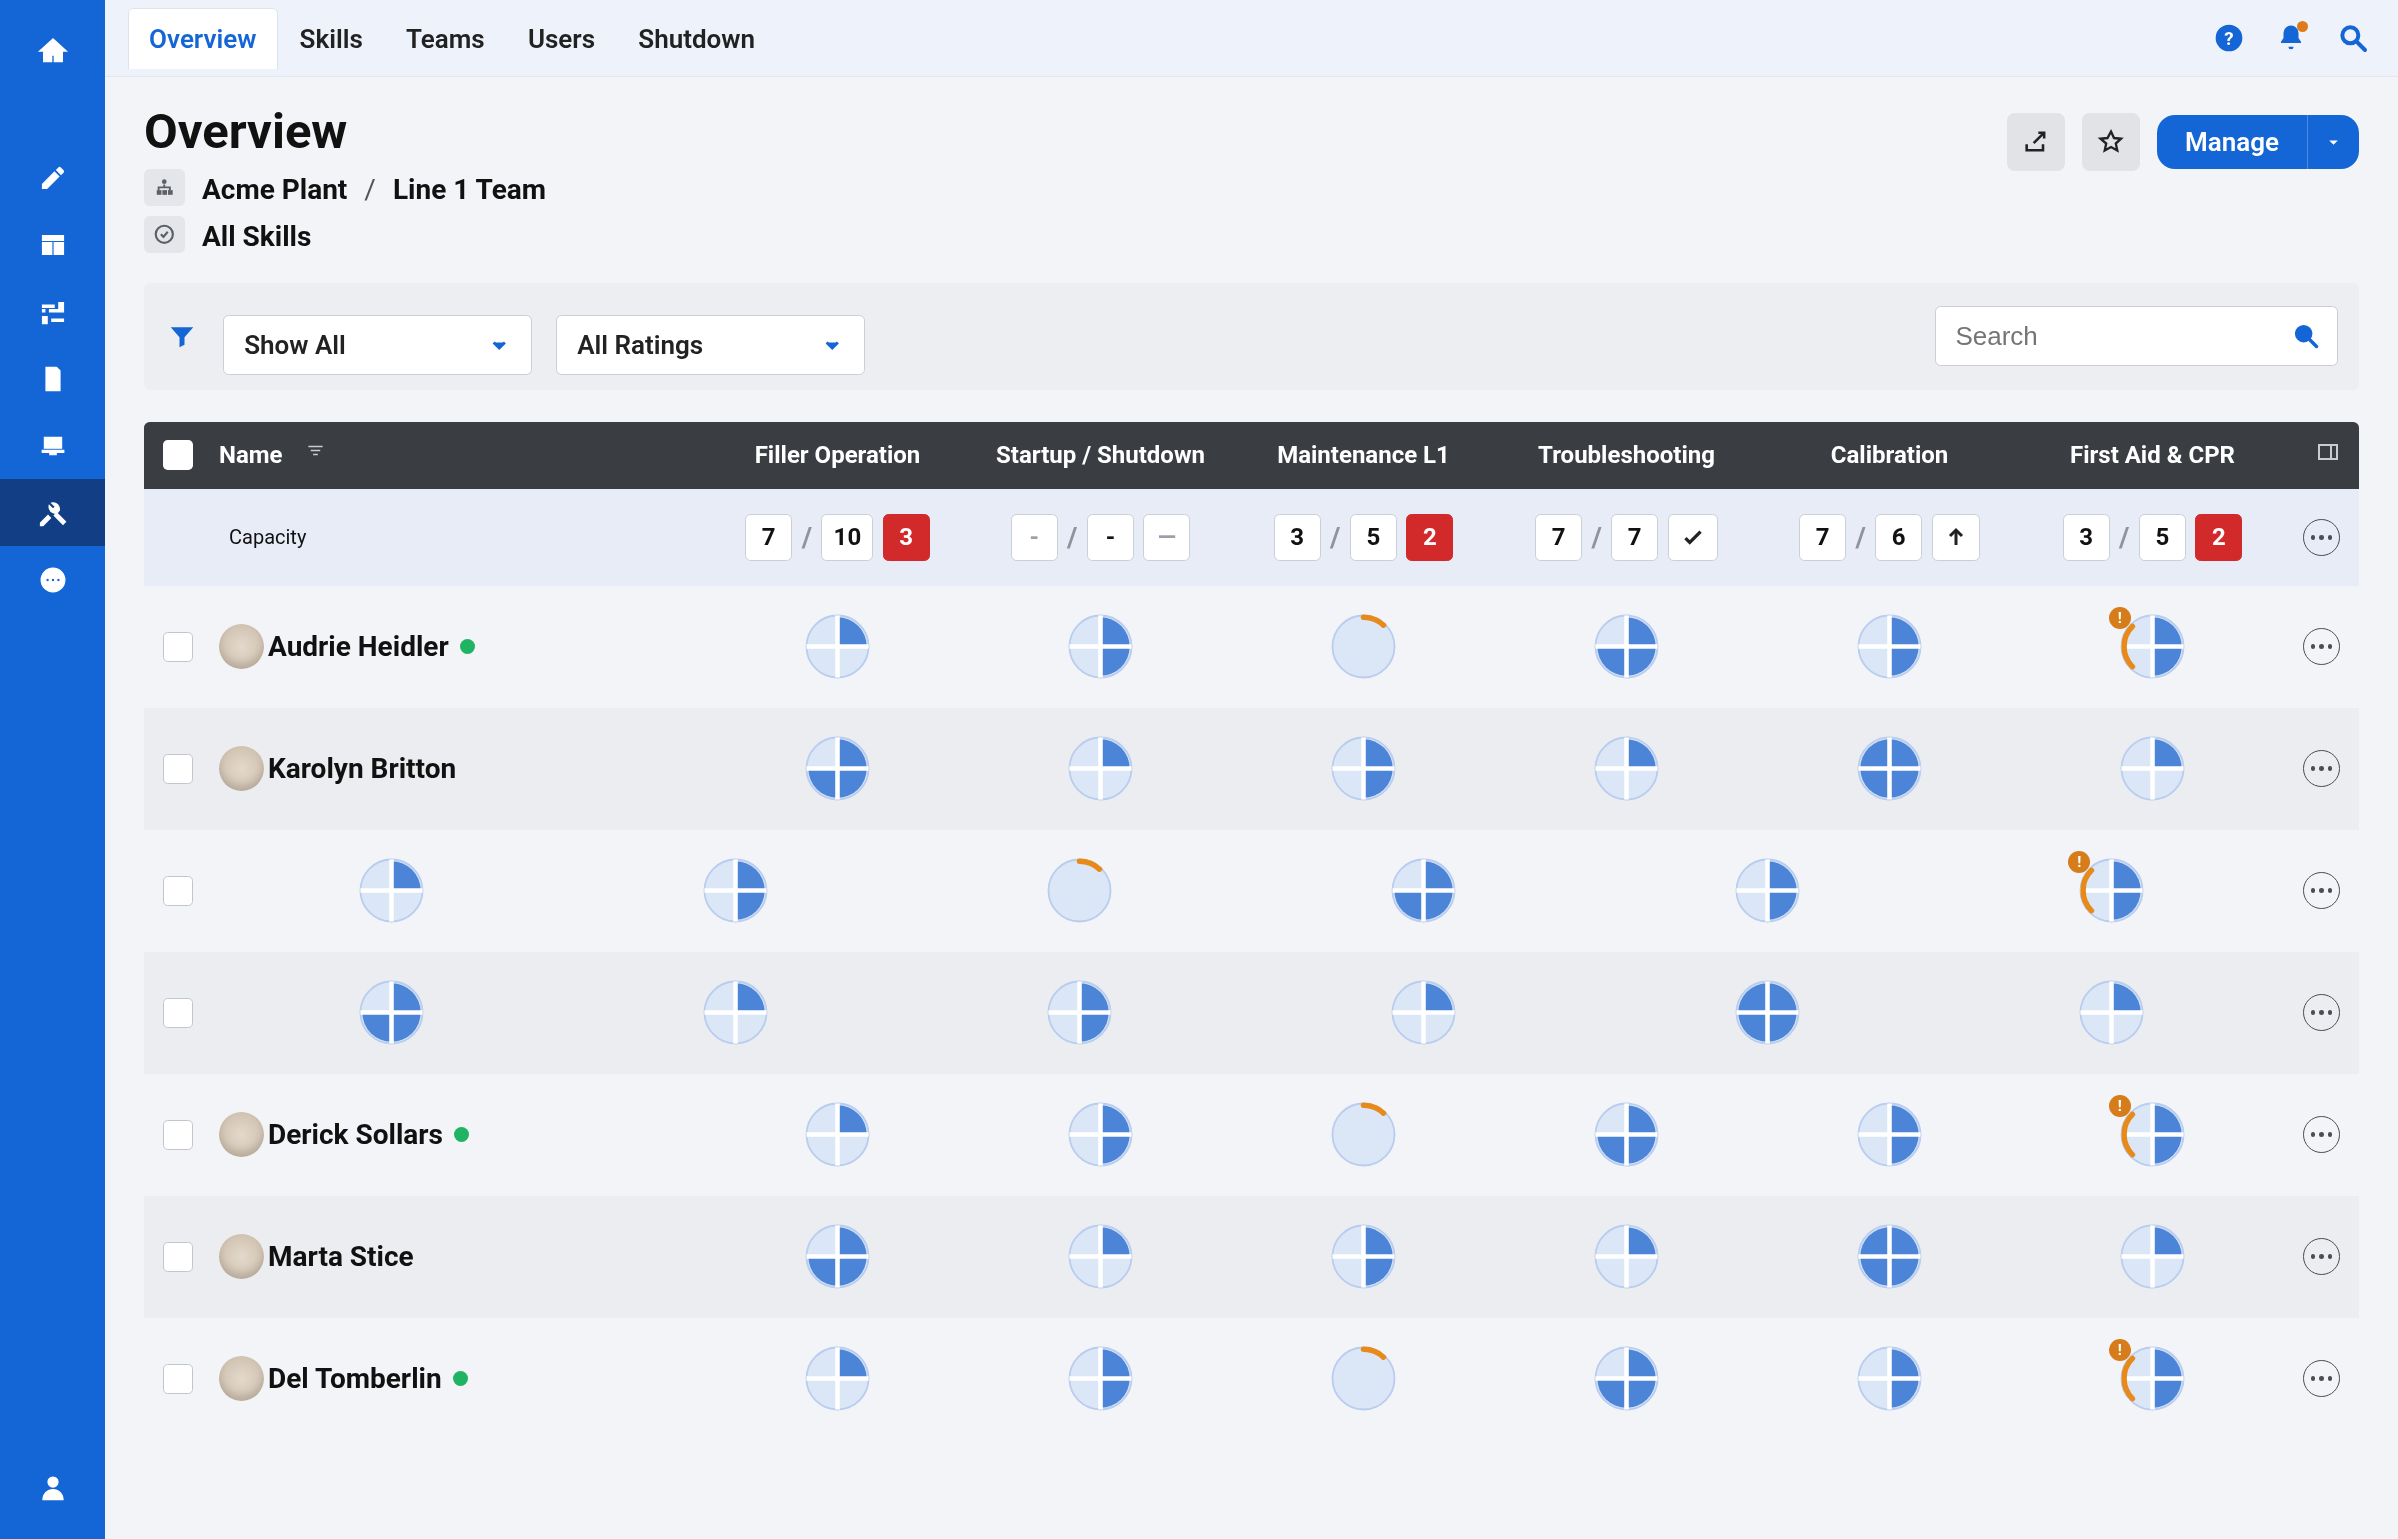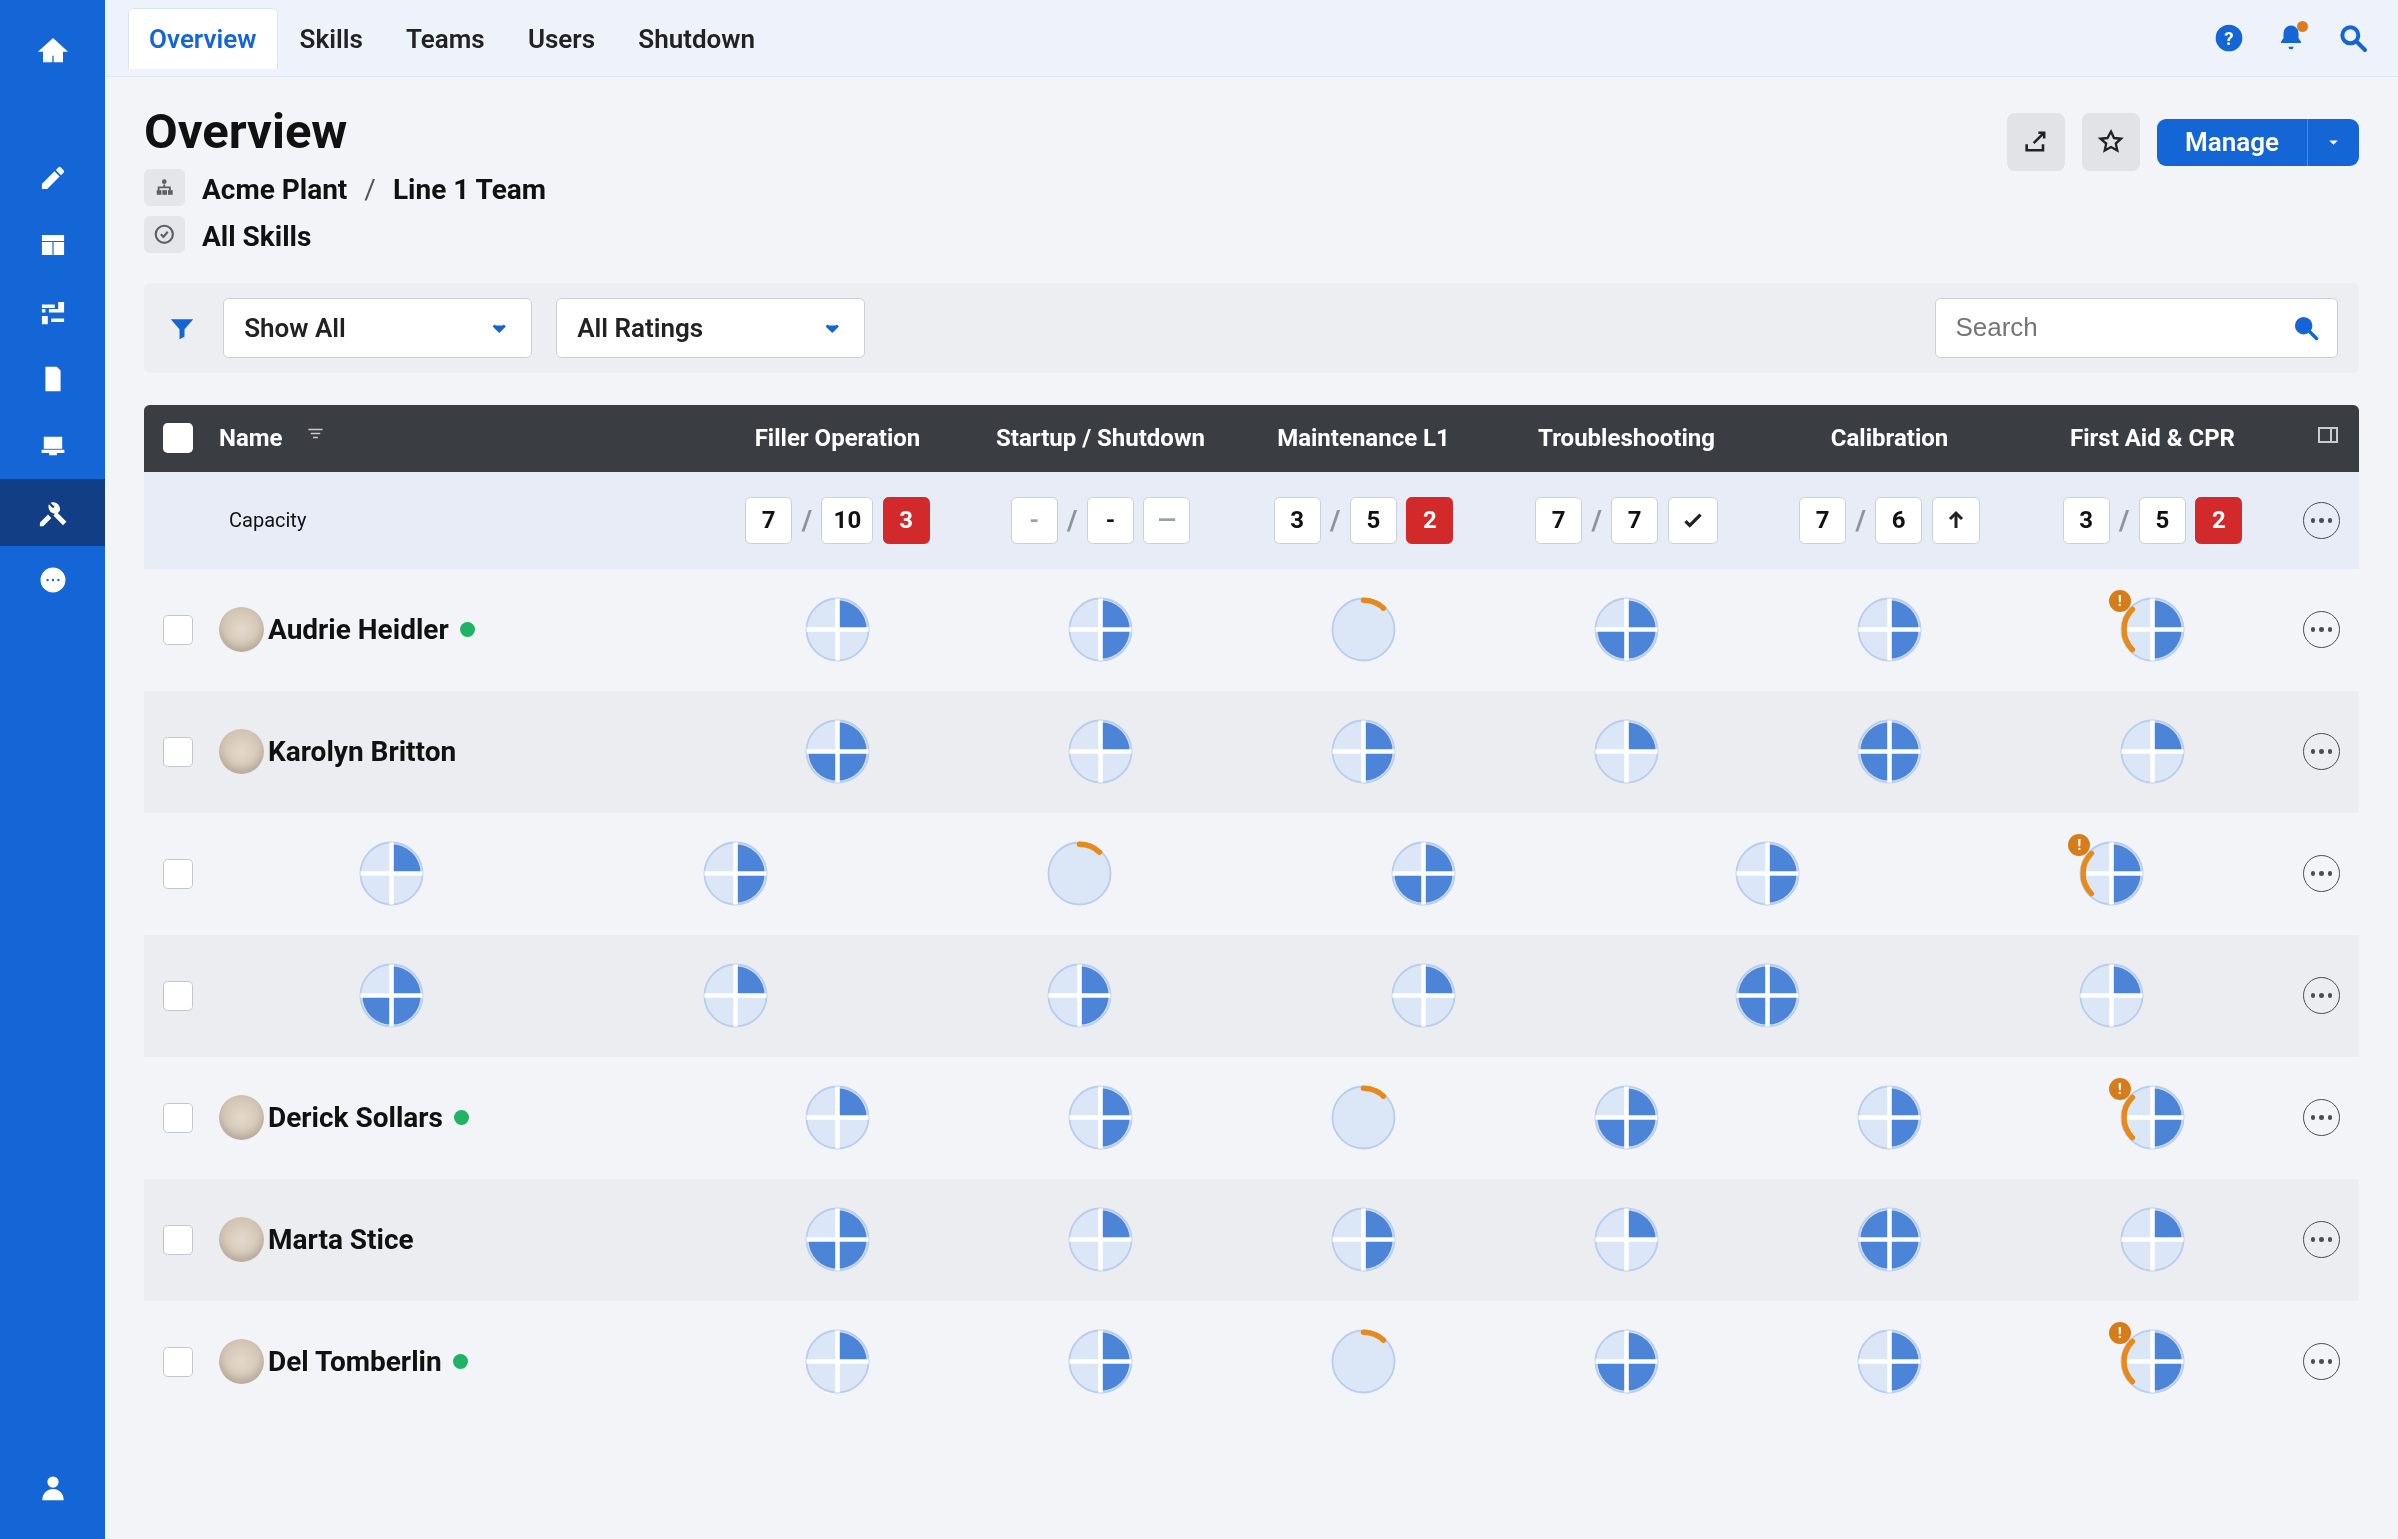--- a/index.html
+++ b/index.html
@@ -56,34 +56,34 @@
     padding:26px 39px 0 39px;
   }
   .page-title{font-size:49px;font-weight:700;margin:0 0 9.4px}
   .crumbs{display:flex;align-items:flex-end;gap:17px;margin-bottom:9.4px}
   .crumbs .chip{width:41px;height:37px;border-radius:5.6px;background:#e4e6ea;display:flex;align-items:center;justify-content:center}
   .crumbs .crumb{font-size:28px;font-weight:700}
   .crumbs .sep{font-size:28px;color:#555}
   .header-row{display:flex;align-items:flex-start}
   .header-actions{margin-left:auto;display:flex;align-items:center;gap:17px;margin-top:-56px}
   .sq-btn{width:58px;height:58px;border-radius:7.5px;background:#e1e3e7;display:flex;align-items:center;justify-content:center;cursor:pointer}
-  .manage-btn{display:flex;height:47px;border-radius:9px;overflow:hidden}
+  .manage-btn{display:flex;height:54px;border-radius:18px;overflow:hidden}
   .manage-btn>span{background:var(--blue);color:#fff;font-size:26px;font-weight:600;display:flex;align-items:center;padding:0 28px}
   .manage-btn .caret{width:52px;border-left:0.9px solid rgba(255,255,255,.25);justify-content:center;padding:0}
   
   .filterbar{
     margin-top:20.6px;background:#eceef2;border-radius:5.6px;
     display:flex;align-items:center;gap:24px;padding:15px 20.6px;
   }
   .filterbar .filter-icon{width:34px;height:34px;display:flex;align-items:center;justify-content:center}
   .filterbar svg{fill:var(--blue)}
   .select{
     height:60px;border:1.9px solid #c9ced7;background:#fff;border-radius:5.6px;
     display:flex;align-items:center;padding:0 20.6px;font-size:26px;font-weight:600;color:#222;
-    min-width:309px;justify-content:space-between;cursor:pointer;
+    min-width:309px;justify-content:space-between;cursor:pointer;margin-top:17px;
   }
   .select .chev{margin-left:24px}
   .searchbox{
     margin-left:auto;height:60px;border:1.9px solid #c9ced7;background:#fff;border-radius:5.6px;
     display:flex;align-items:center;padding:0 17px;min-width:309px;
   }
   .searchbox input{border:none;outline:none;font-size:26px;flex:1;background:transparent}
   
   .grid{margin-top:32px;border-radius:5.6px;overflow:hidden}
   .grid-head{

